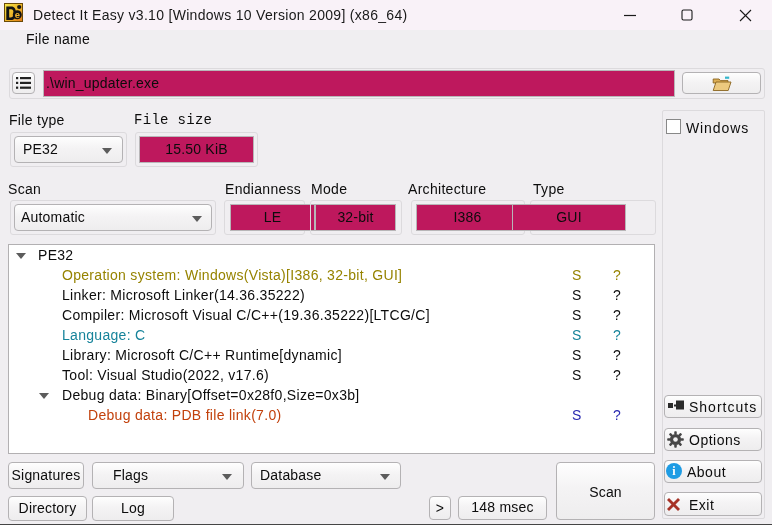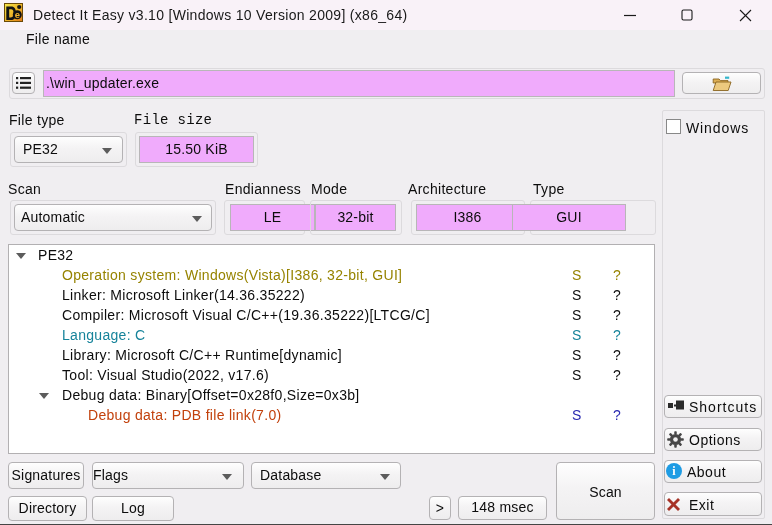--- a/index.html
+++ b/index.html
@@ -2,21 +2,21 @@
 <html><head>
 <meta charset="utf-8">
 <style>
 * { margin:0; padding:0; box-sizing:border-box; }
 html,body { width:772px; height:525px; overflow:hidden; }
 body { font-family:"Liberation Sans", sans-serif; background:#f0eef1; position:relative; }
 .abs { position:absolute; }
 .lbl { font-size:14px; letter-spacing:0.3px; color:#0c0c0c; white-space:nowrap; }
 .frame { border:1px solid #dcdadd; border-radius:3px; }
 .btn { border:1px solid #b4b2b4; border-radius:4px; background:linear-gradient(#fefefe,#f4f3f4 45%,#eeedee); font-size:14px; letter-spacing:0.2px; color:#0c0c0c; text-align:center; }
-.inp { border:1px solid #b8b6b8; border-radius:0; background:#f0abfc; font-size:14px; letter-spacing:0.2px; color:#0c0c0c; }
+.inp { border:1px solid #b8b6b8; border-radius:0; background:#be185d; font-size:14px; letter-spacing:0.2px; color:#0c0c0c; }
 .tr { position:absolute; height:20px; line-height:20px; font-size:14px; letter-spacing:0.3px; white-space:nowrap; }
 .arrow { position:absolute; width:0; height:0; border-left:5.5px solid transparent; border-right:5.5px solid transparent; border-top:6.5px solid #5c5c5c; }
 </style>
 </head>
 <body>
 
 <div class="abs" style="left:0;top:0;width:772px;height:30px;background:#f9f2f8;"></div>
 <div class="abs" id="logo" style="left:4px;top:3px;width:19px;height:19px;">
 <svg width="19" height="19" viewBox="0 0 19 19">
   <defs>
@@ -148,21 +148,21 @@
 <div class="abs lbl" style="left:687px;top:460.5px;height:23px;line-height:23px;font-size:14px;letter-spacing:0.5px;">About</div>
 
 <div class="abs btn" style="left:664px;top:492px;width:98px;height:24px;"></div>
 <svg class="abs" style="left:666px;top:497px;" width="15" height="15" viewBox="0 0 15 15">
   <line x1="2" y1="2" x2="13" y2="13" stroke="#a63226" stroke-width="2.8"></line>
   <line x1="13" y1="2" x2="2" y2="13" stroke="#a63226" stroke-width="2.8"></line>
 </svg>
 <div class="abs lbl" style="left:689px;top:493px;height:24px;line-height:24px;font-size:14px;letter-spacing:0.5px;">Exit</div>
 
 <div class="abs btn" style="left:8px;top:462px;width:76px;height:27px;line-height:25px;">Signatures</div>
-<div class="abs btn" style="left:92px;top:462px;width:152px;height:27px;text-align:left;line-height:25px;padding-left:0;">Flags</div>
+<div class="abs btn" style="left:92px;top:462px;width:152px;height:27px;text-align:left;line-height:25px;padding-left:20px;">Flags</div>
 <div class="arrow" style="left:222px;top:474px;"></div>
 <div class="abs btn" style="left:251px;top:462px;width:150px;height:27px;text-align:left;line-height:25px;padding-left:8px;">Database</div>
 <div class="arrow" style="left:380px;top:474px;"></div>
 <div class="abs btn" style="left:8px;top:496px;width:79px;height:25px;line-height:23px;">Directory</div>
 <div class="abs btn" style="left:92px;top:496px;width:82px;height:25px;line-height:23px;">Log</div>
 <div class="abs btn" style="left:429px;top:496px;width:22px;height:24px;line-height:22px;">&gt;</div>
 <div class="abs btn" style="left:458px;top:496px;width:89px;height:23.5px;line-height:21.5px;">148 msec</div>
 <div class="abs btn" style="left:556px;top:462px;width:99px;height:58px;line-height:59px;">Scan</div>
 
 <div class="abs" style="left:0;top:524px;width:772px;height:1px;background:#454545;"></div>

